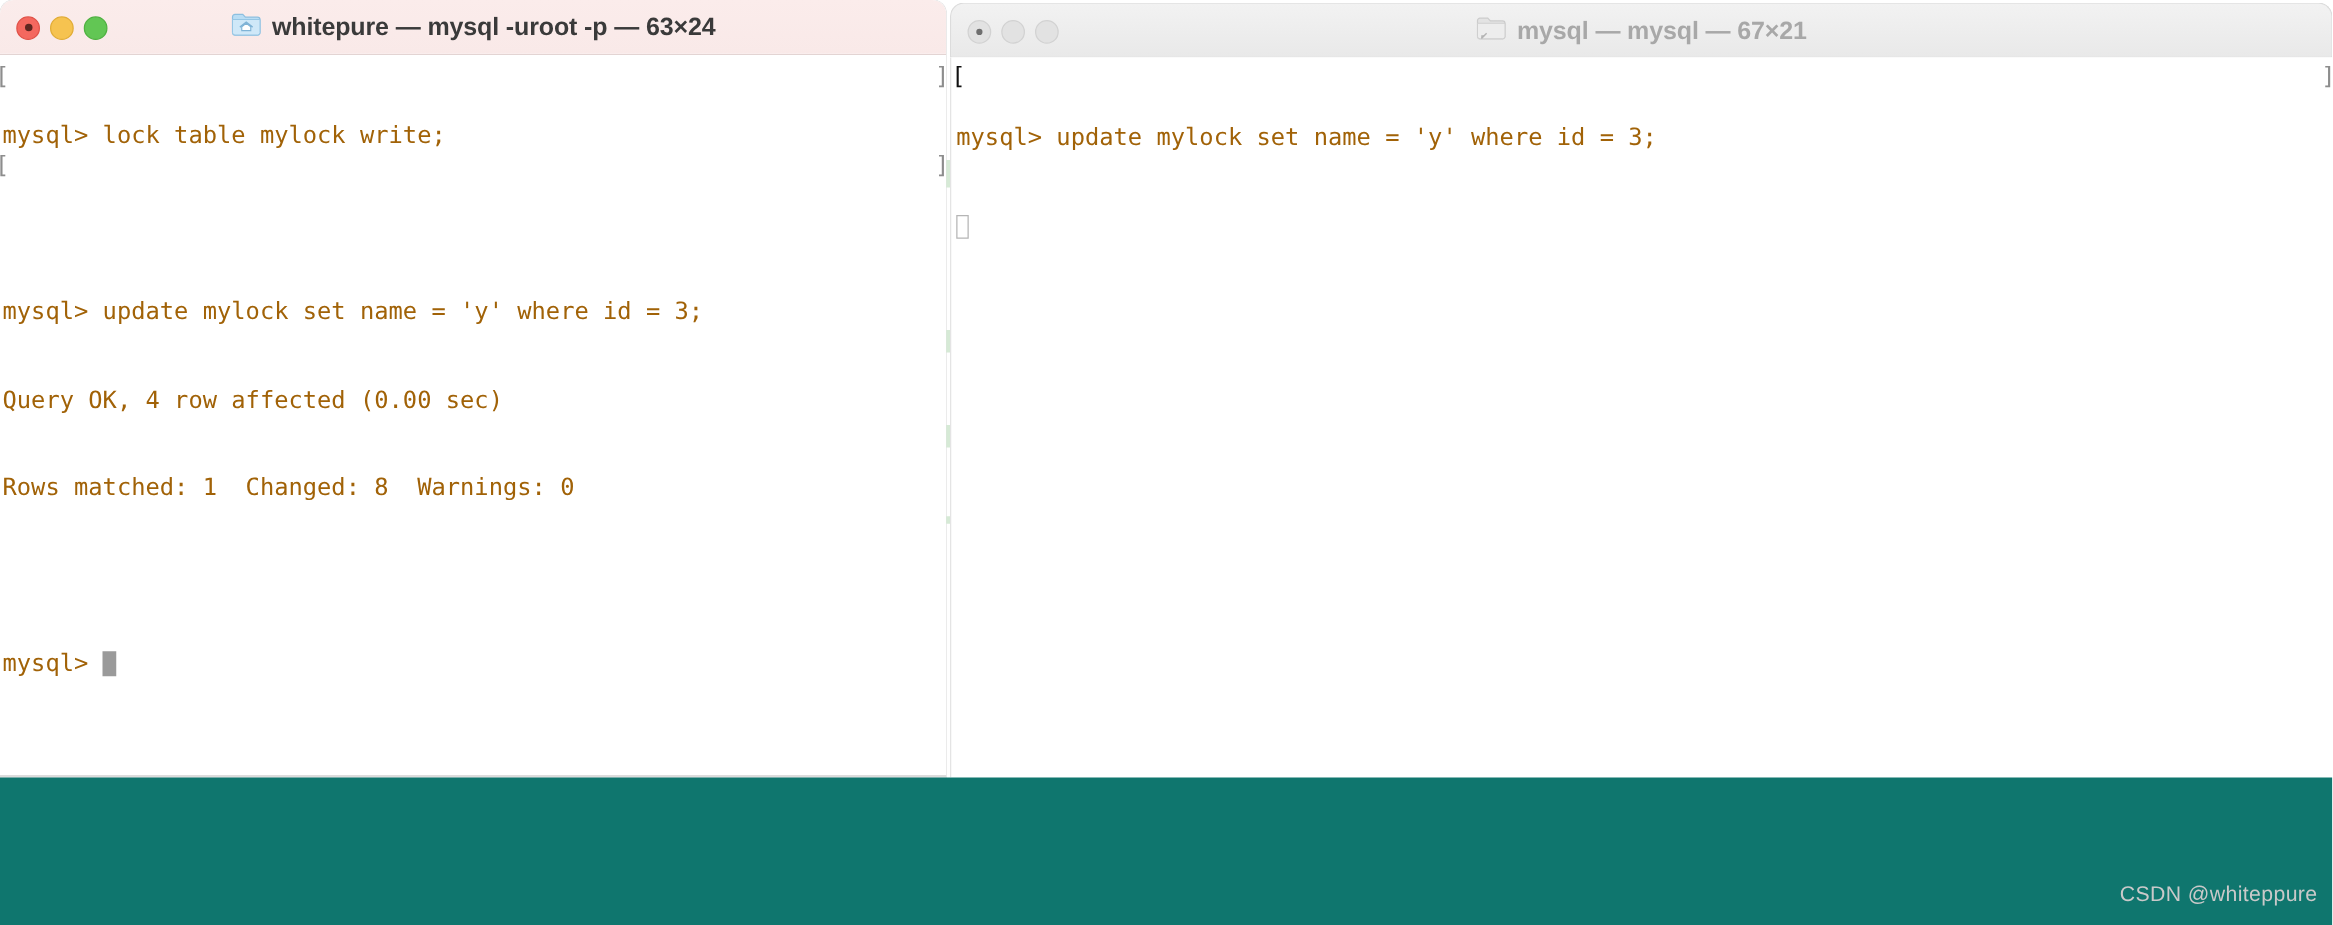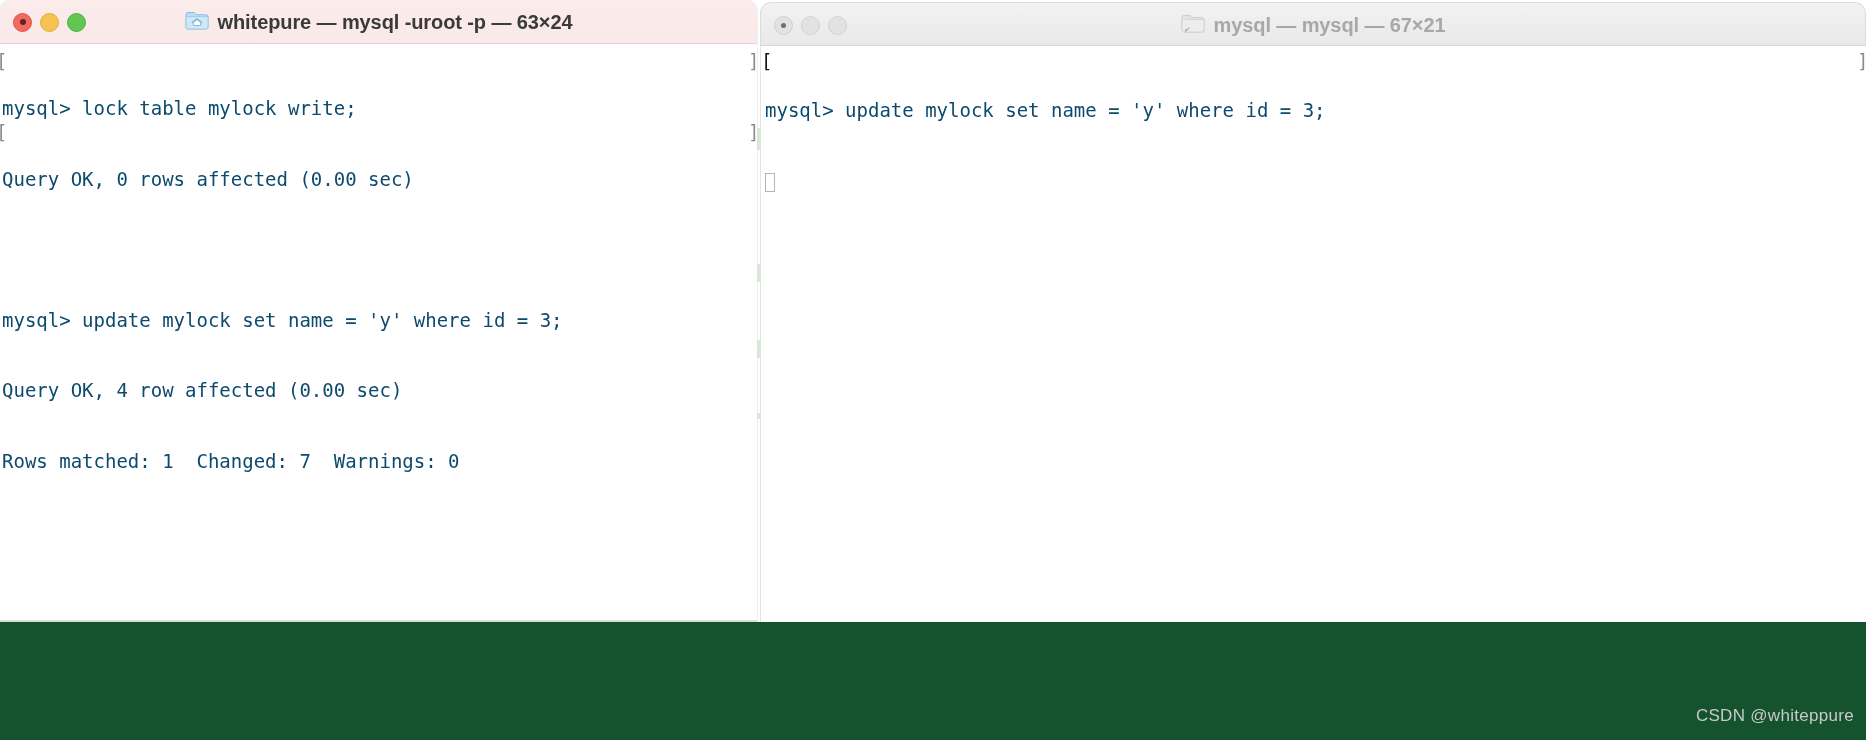--- a/index.html
+++ b/index.html
@@ -115,21 +115,21 @@
     background: #ffffff;
     box-sizing: border-box;
     padding: 6px 0 0 0;
     overflow: hidden;
   }
 
   .term-lines {
     font-family: "DejaVu Sans Mono", "Liberation Mono", monospace;
     font-size: 19px;
     line-height: 23.5px;
-    color: #0c4a6e;
+    color: #a16207;
     white-space: pre;
     letter-spacing: 0px;
   }
 
   .term-line { height: 23.5px; white-space: pre; }
 
   
   .cursor-block {
     display: inline-block;
     width: 11px;
@@ -214,21 +214,21 @@
     pointer-events: none;
   }
 
   
   .desk-bottom {
     position: absolute;
     left: 0;
     bottom: 0;
     width: 1866px;
     height: 118px;
-    background: #14532d;
+    background: #0f766e;
   }
 
   .watermark {
     position: absolute;
     right: 12px;
     bottom: 14px;
     font-family: "Liberation Sans", sans-serif;
     font-size: 17px;
     color: #c9c9c9;
     letter-spacing: 0.3px;
@@ -266,26 +266,26 @@
             <path d="M6.9 12.7 12 8.7l5.1 4" fill="none" stroke="#7fb3d6" stroke-width="1.1"></path>
           </svg>
         </span>
         <span class="title-text">whitepure — mysql -uroot -p — 63×24</span>
       </div>
     </div>
 
     <div class="termbody">
       <div class="term-lines">
         <div class="term-line">mysql&gt; lock table mylock write;</div>
-        <div class="term-line">Query OK, 0 rows affected (0.00 sec)</div>
         <div class="term-line">&nbsp;</div>
         <div class="term-line">mysql&gt; update mylock set name = 'y' where id = 3;</div>
         <div class="term-line">Query OK, 4 row affected (0.00 sec)</div>
-        <div class="term-line">Rows matched: 1  Changed: 7  Warnings: 0</div>
+        <div class="term-line">Rows matched: 1  Changed: 8  Warnings: 0</div>
         <div class="term-line">&nbsp;</div>
+        <div class="term-line"><span>mysql&gt; </span><span class="cursor-block"></span></div>
       </div>
     </div>
   </div>
 
   <div class="win-left-bottom-line"></div>
 
   <div class="edge-bracket" style="left:-4px; top:50px;">[</div>
   <div class="edge-bracket" style="left:-4px; top:120.5px;">[</div>
 
   <div class="edge-bracket" style="left:748px; top:50px;">]</div>

